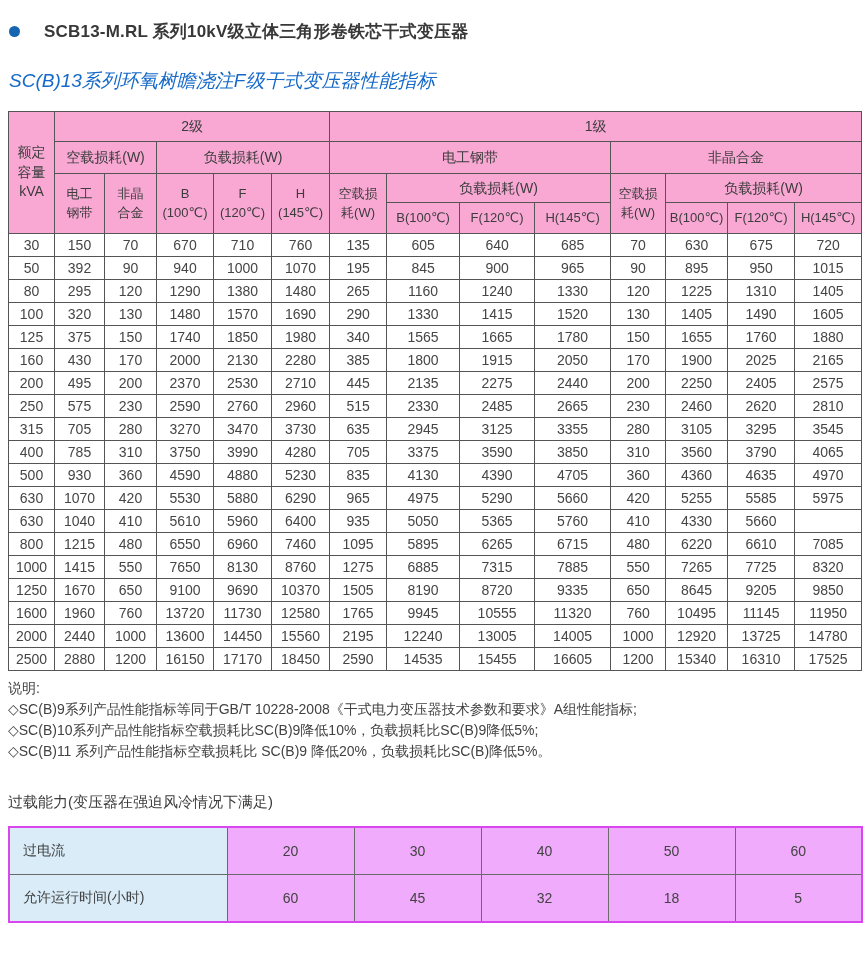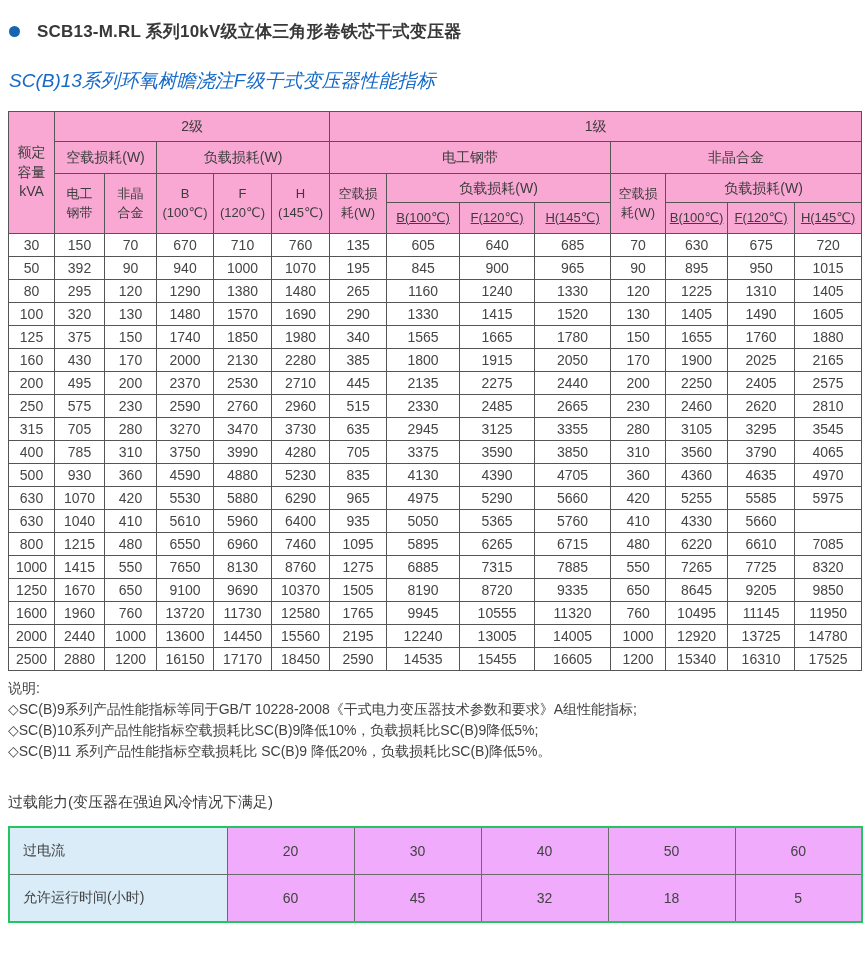--- a/index.html
+++ b/index.html
@@ -6,21 +6,21 @@
   body {
     width:867px; height:954px;
     font-family:"Liberation Sans","DejaVu Sans",sans-serif;
     color:#3f3f3f;
     overflow:hidden;
   }
   .page { padding:14px 7px 10px 8px; }
 
   
   .doc-title {
-    display:flex; align-items:center; gap:17px;
+    display:flex; align-items:center; gap:24px;
     font-size:17px; font-weight:bold; color:#383838;
     margin:6px 0 0 1px; letter-spacing:0.2px;
   }
   .bullet {
     width:11px; height:11px; border-radius:50%;
     background:#1565b0; flex:0 0 auto;
   }
   .doc-subtitle {
     font-size:19px; color:#1569c8; margin:25px 0 0 1px;font-style:italic;
   }
@@ -39,32 +39,32 @@
   table.spec thead th {
     background:#f9a8d4; font-weight:normal;
     font-size:13px; color:#3c3c3c; line-height:1.45;
   }
   table.spec thead th.h-lg { font-size:14px; }
   table.spec thead th .line { display:block; line-height:1.4; }
   table.spec tbody td {
     font-size:14px; height:22px; color:#454545; background:#ffffff;
   }
   tr.hr-a { height:30px; } tr.hr-b { height:32px; }
-  tr.hr-c { height:29px;margin-left:13px; } tr.hr-d { height:31px;text-decoration:underline; }
+  tr.hr-c { height:29px;margin-left:13px; } tr.hr-d { height:31px; }
 
   
   .notes { margin-top:7px; font-size:14px; color:#424242; line-height:21px; }
   .notes .note-line { margin:0; }
 
   
   .overload-title { margin-top:31px; font-size:15px; color:#3c3c3c; }
   table.overload {
     border-collapse:collapse; table-layout:fixed;
     width:853px; margin-top:14px;
-    border:2px solid #22c55e;
+    border:2px solid #d946ef;
   }
   table.overload td {
     border:1px solid #6a6a6a; height:44px;
     font-size:14px; color:#424242; text-align:center; background:#f0abfc;
   }
   table.overload td.ov-label {
     background:#d9ecf8; text-align:left; padding-left:13px;
   }
 
   .footnote { margin-top:30px; font-size:14px; color:#424242; }

